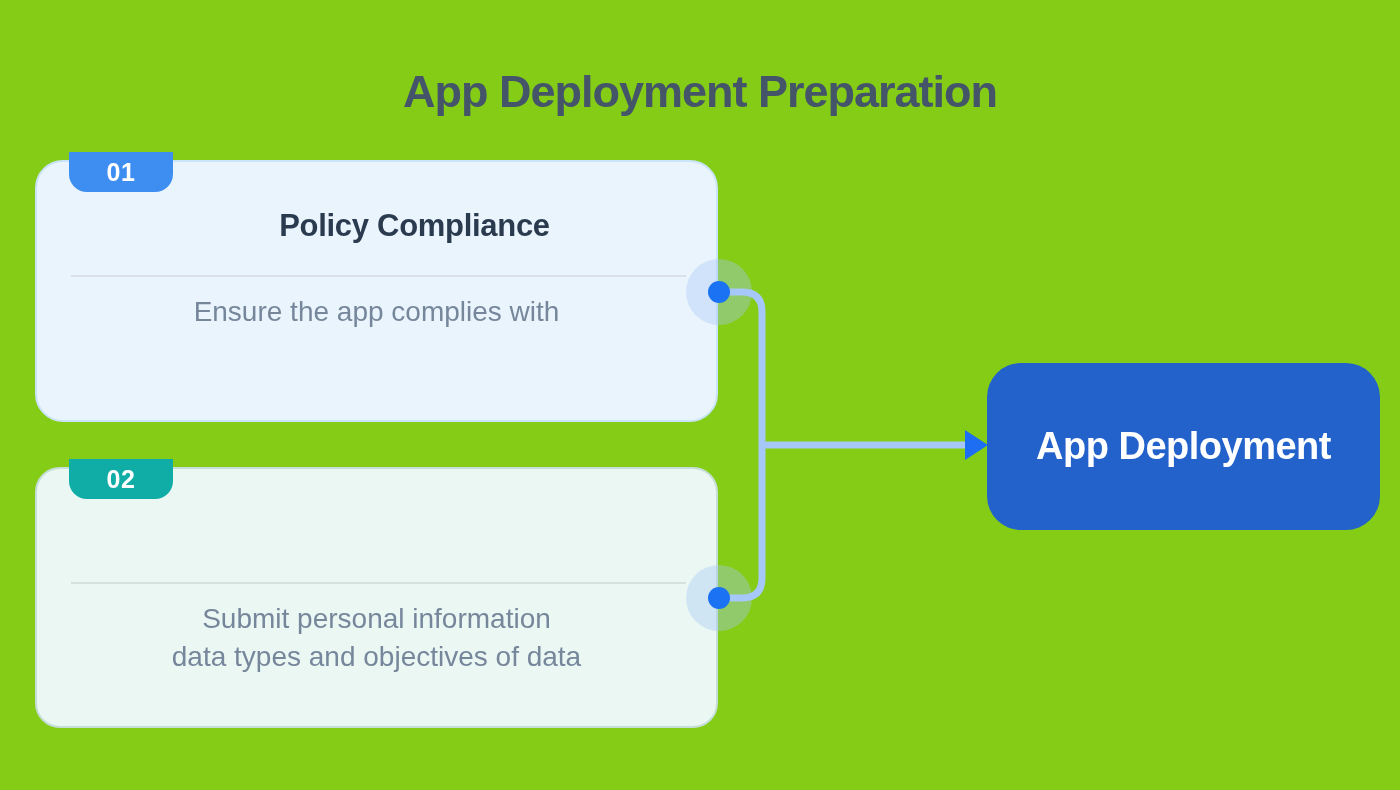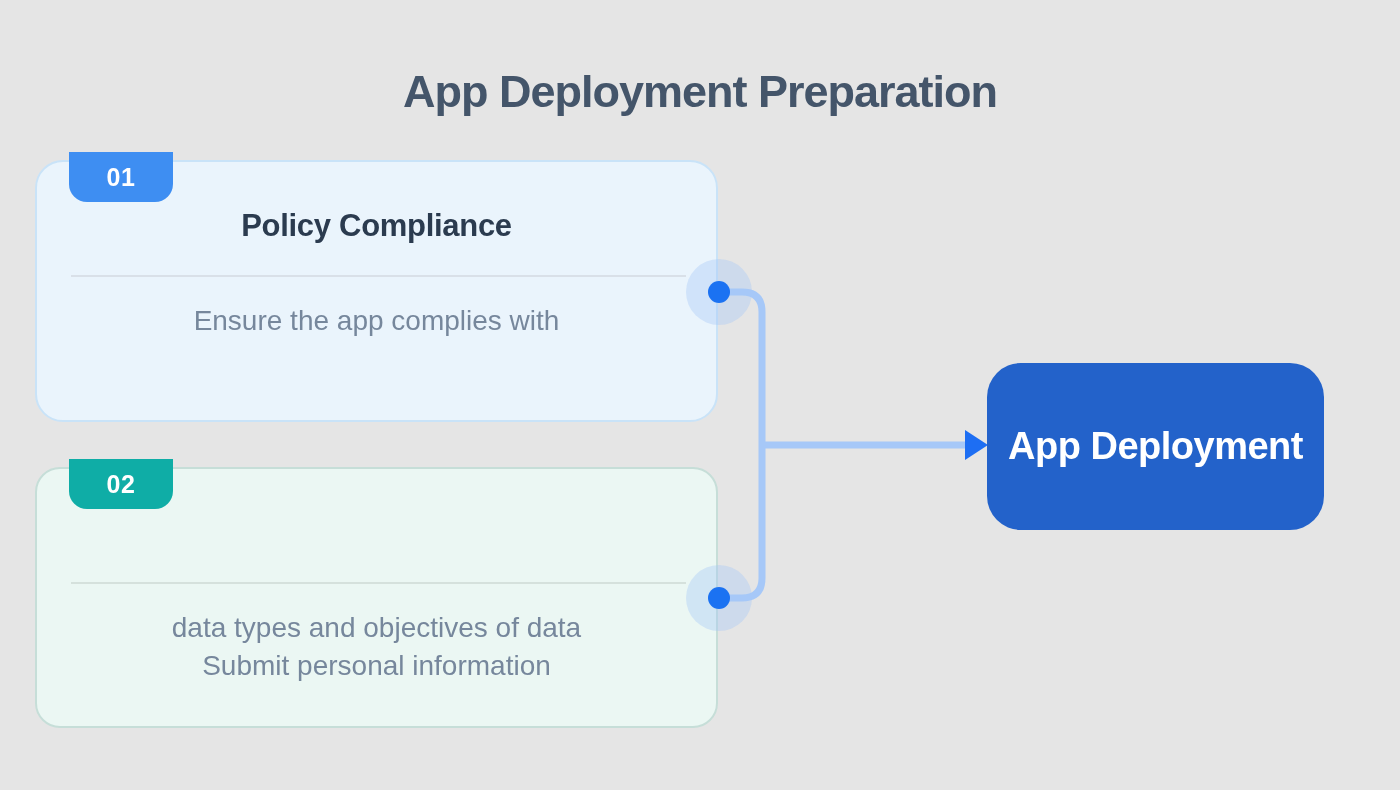--- a/index.html
+++ b/index.html
@@ -1,49 +1,49 @@
 <!DOCTYPE html>
 <html><head>
 <meta charset="utf-8">
 <style>
   html,body{margin:0;padding:0;background:#ffffff;}
   .canvas{
-    position:relative;width:1400px;height:790px;background:#e5e5e5;
+    position:relative;width:1400px;height:790px;background:#84cc16;
     font-family:"Liberation Sans",sans-serif;overflow:hidden;
   }
   .main-title{
     position:absolute;top:66px;left:0;width:100%;margin:0;
     text-align:center;font-size:45px;font-weight:800;color:#44556A;
     letter-spacing:-1px;
   }
   .card{
     position:absolute;left:35px;width:679px;border-radius:28px;
     border:2px solid;
   }
   .card-1{top:160px;height:258px;background:#EAF4FC;border-color:#C9E3F8;}
   .card-2{top:467px;height:257px;background:#EBF7F3;border-color:#C6DED8;border-radius:25px;}
   .badge{
-    position:absolute;left:32px;top:-10px;width:104px;height:50px;
+    position:absolute;left:32px;top:-10px;width:104px;height:40px;
     border-radius:0 0 18px 18px;color:#ffffff;font-size:25px;font-weight:700;
     display:flex;align-items:center;justify-content:center;letter-spacing:0.5px;
   }
   .badge-1{background:#3E8EF2;}
   .badge-2{background:#0FADA6;}
   .card-title{
     position:absolute;top:46px;left:0;width:100%;text-align:center;
-    font-size:31px;font-weight:700;color:#2B3B4F;letter-spacing:-0.3px;
+    font-size:31px;font-weight:700;color:#2B3B4F;letter-spacing:-0.3px;padding-left:38px;
   }
   .divider{position:absolute;top:113px;left:34px;right:30px;height:0;border-top:2px solid #D9E0E8;}
   .card-2 .divider{border-top-color:#D5E1DC;}
   .card-desc{
-    position:absolute;top:140px;left:0;width:100%;text-align:center;
+    position:absolute;top:131px;left:0;width:100%;text-align:center;
     font-size:28px;line-height:38px;color:#76879C;font-weight:400;
   }
   .result-node{
-    position:absolute;left:987px;top:363px;width:337px;height:167px;
+    position:absolute;left:987px;top:363px;width:393px;height:167px;
     background:#2362CA;border-radius:34px;
     display:flex;align-items:center;justify-content:center;
   }
   .result-label{color:#ffffff;font-size:38px;font-weight:700;letter-spacing:-0.5px;}
   .connectors{position:absolute;left:0;top:0;pointer-events:none;}
   .halo{fill:#A6C8F8;opacity:0.38;}
   .bracket{fill:none;stroke:#A6C8F8;stroke-width:7;}
   .arrowhead{fill:#1D6EF3;}
   .dot{fill:#1B72F2;}
 </style>
@@ -60,22 +60,22 @@
     <div class="divider"></div>
     <div class="card-desc">
       <div>Ensure the app complies with</div>
     </div>
   </div>
 
   <div class="card card-2">
     <div class="badge badge-2">02</div>
     <div class="divider"></div>
     <div class="card-desc">
+      <div>Submit personal information</div>
       <div>data types and objectives of data</div>
-      <div>Submit personal information</div>
     </div>
   </div>
 
   <svg class="connectors" width="1400" height="790" viewBox="0 0 1400 790">
     <circle class="halo" cx="719" cy="292" r="33"></circle>
     <circle class="halo" cx="719" cy="598" r="33"></circle>
     <path class="bracket" d="M 719 292 H 742 Q 762 292 762 312 V 578 Q 762 598 742 598 H 719"></path>
     <path class="bracket" d="M 762 445 H 966"></path>
     <polygon class="arrowhead" points="965,430 965,460 988,445"></polygon>
     <circle class="dot" cx="719" cy="292" r="11"></circle>

